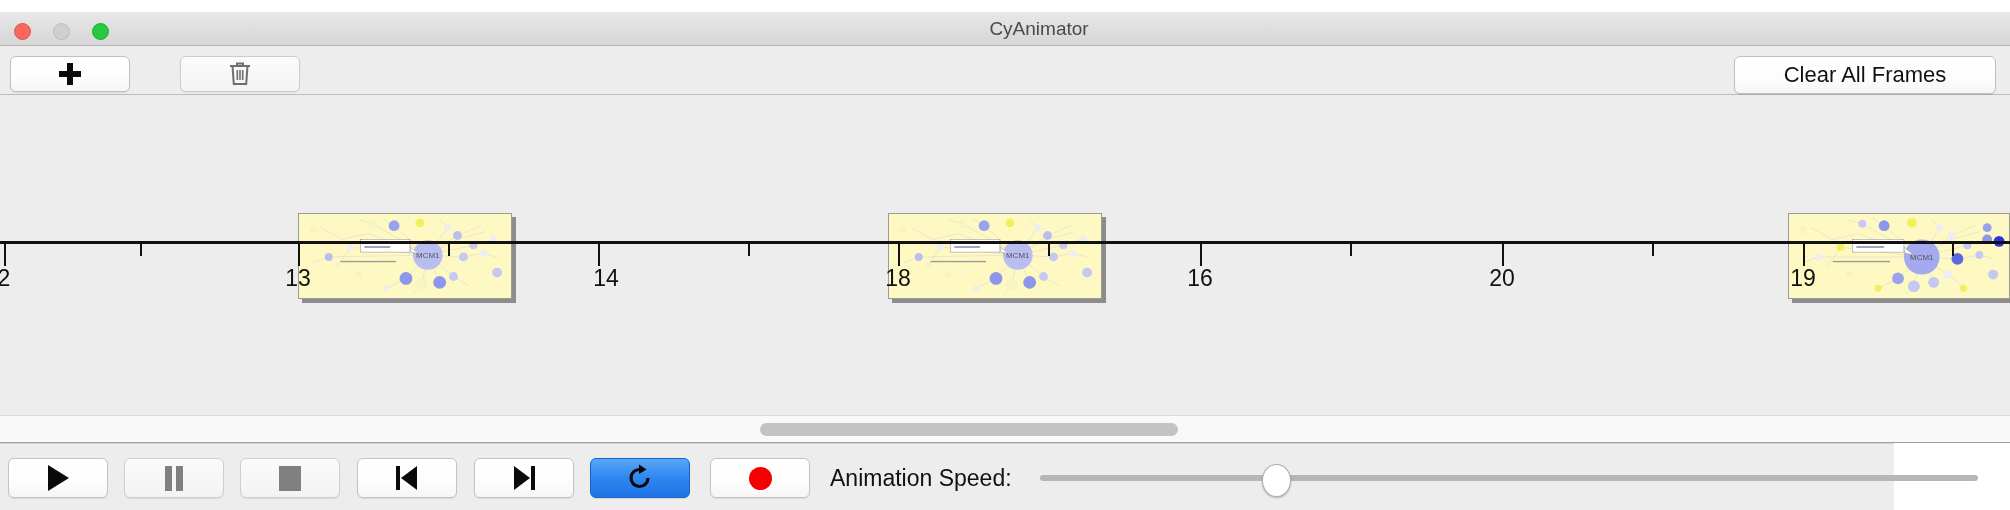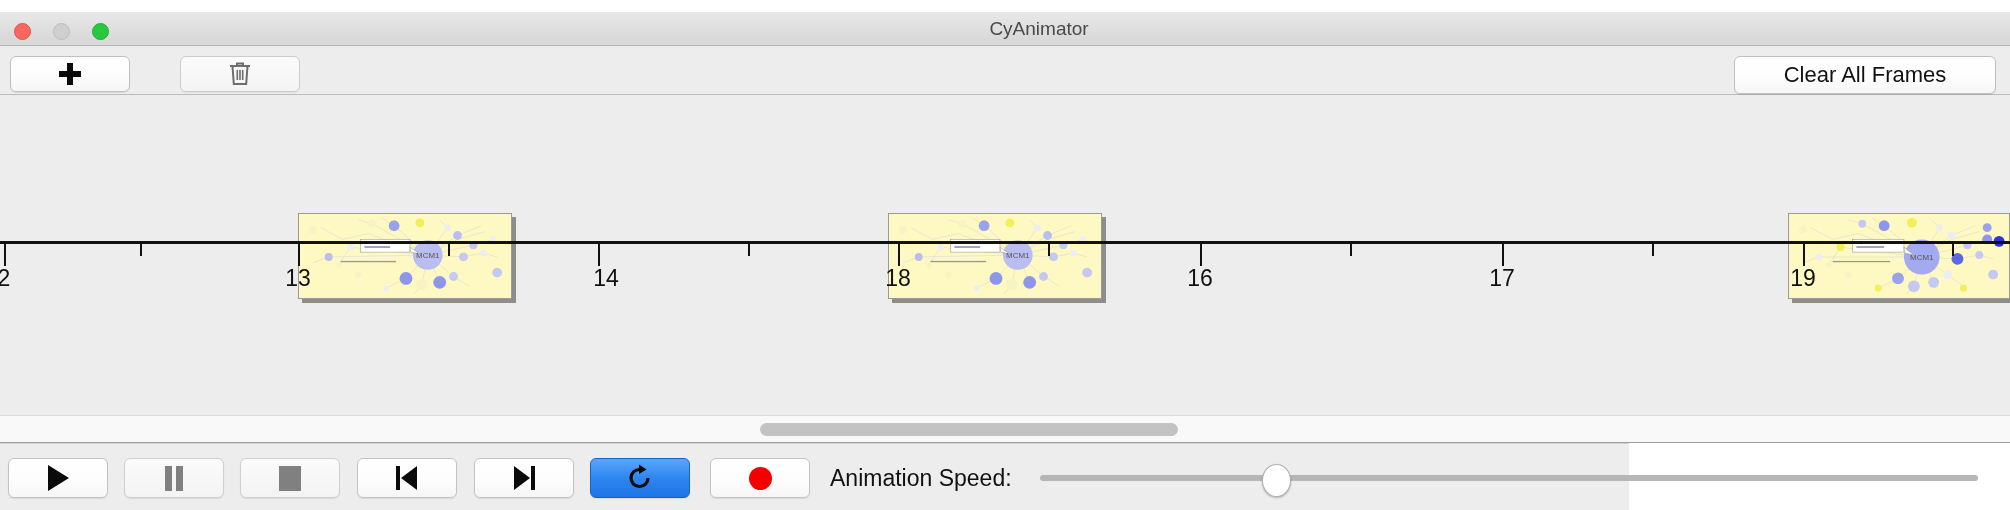--- a/index.html
+++ b/index.html
@@ -229,21 +229,21 @@
     width: 418px;
     height: 13px;
     background: #c3c3c3;
     border-radius: 7px;
   }
 
   
   .controlbar {
     position: absolute;
     top: 443px; left: 0;
-    width: 1629px; height: 67px;
+    width: 1894px; height: 67px;
     background: #ededed;
     border-top: 1px solid #d4d4d4;
     box-sizing: border-box;
   }
   .cbtn {
     position: absolute;
     top: 14px;
     height: 40px;
     box-sizing: border-box;
     border-radius: 6px;
@@ -570,21 +570,21 @@
     <div class="tick major" style="left:1502px;top:149px;"></div>
     <div class="tick minor" style="left:1652px;top:149px;"></div>
     <div class="tick major" style="left:1803px;top:149px;"></div>
     <div class="tick minor" style="left:1952px;top:149px;"></div>
 
     <div class="tick-label" style="left:4px;    top:170px;">2</div>
     <div class="tick-label" style="left:298px;  top:170px;text-align:center;">13</div>
     <div class="tick-label" style="left:598px;  top:170px;margin-left:8px;">14</div>
     <div class="tick-label" style="left:898px;  top:170px;">18</div>
     <div class="tick-label" style="left:1200px; top:170px;">16</div>
-    <div class="tick-label" style="left:1502px; top:170px;">17</div>
+    <div class="tick-label" style="left:1502px; top:170px;">20</div>
     <div class="tick-label" style="left:1803px; top:170px;">19</div>
 
   </div>
 
   <div class="hscroll-track">
     <div class="hscroll-thumb"></div>
   </div>
 
   <div class="controlbar">
 

